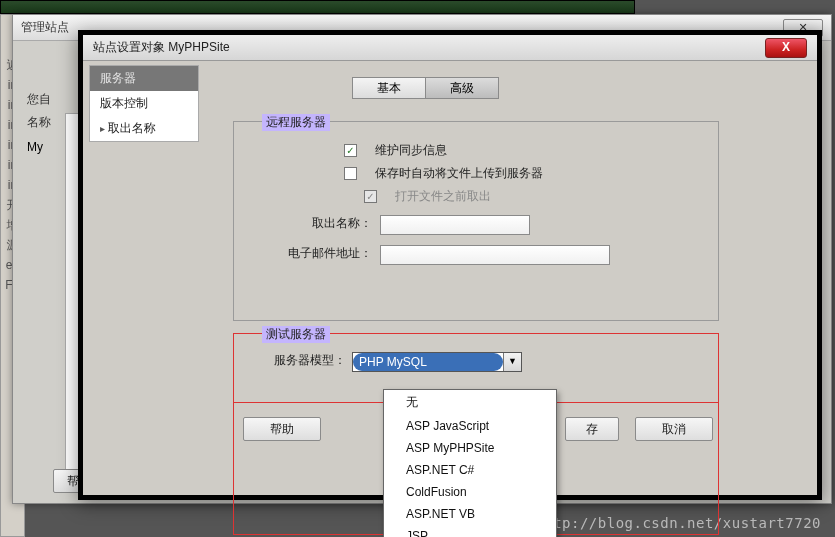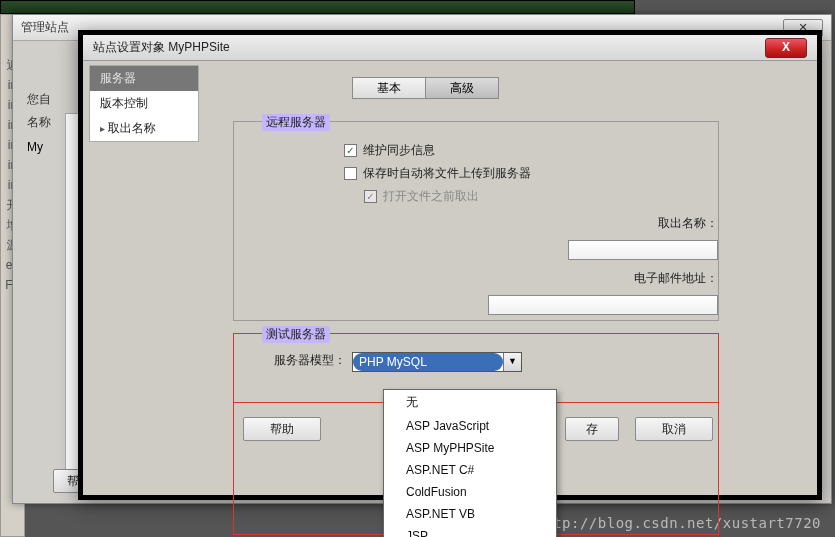--- a/index.html
+++ b/index.html
@@ -52,25 +52,25 @@
   .tab { width:74px; height:22px; border:1px solid #8a8a8a; background:linear-gradient(#f4f4f4,#dcdcdc); text-align:center; line-height:20px; margin-left:-1px; cursor:default;}
   .tab.active { background:linear-gradient(#dcdcdc,#bcbcbc); }
 
   
   .fs { position:absolute; border:1px solid #9a9a9a; }
   .fs > .legend { position:absolute; top:-8px; left:28px; background:#c4b5fd; padding:0 4px; color:#222; }
   .fs-remote { left:150px; top:60px; width:486px; height:200px; }
   .fs-test   { left:150px; top:272px; width:486px; height:70px; border:1px solid #d33; }
   .red-ext   { position:absolute; left:150px; top:342px; width:486px; height:132px; border:1px solid #d33; border-top:none; z-index:0;}
 
-  .chk-row { display:flex; align-items:center; gap:6px; margin:6px 0 0 110px; color:#222; }
+  .chk-row { display:flex; align-items:center; gap:18px; margin:6px 0 0 110px; color:#222; }
   .chk { width:13px; height:13px; border:1px solid #777; background:#fff; display:inline-flex; align-items:center; justify-content:center; font-size:10px; color:#2a7a2a; }
   .chk.disabled { background:#e6e6e6; color:#888; }
   .chk.checked::after { content:"✓"; }
-  .field-row { display:flex; align-items:flex-end; gap:8px; margin:10px 0 0 40px;flex-direction:column; }
+  .field-row { display:flex; align-items:flex-start; gap:8px; margin:10px 0 0 40px; }
   .field-row label { width:98px; text-align:right; color:#222; }
   .txt { height:20px; border:1px solid #8a8a8a; background:linear-gradient(#fff,#f0f0f0); }
   .txt.w1 { width:150px; }
   .txt.w2 { width:230px; }
 
   
   .sel-row { display:flex; gap:6px; margin:18px 0 0 34px; }
   .sel-row label { width:78px; text-align:right; color:#222; }
   .select { width:170px; height:20px; border:1px solid #555; background:#fff; display:flex; align-items:center; position:relative; cursor:default;}
   .select .val { padding:0 6px; background:#3a6fb7; color:#fff; flex:1; line-height:18px;border-radius:9px; }

